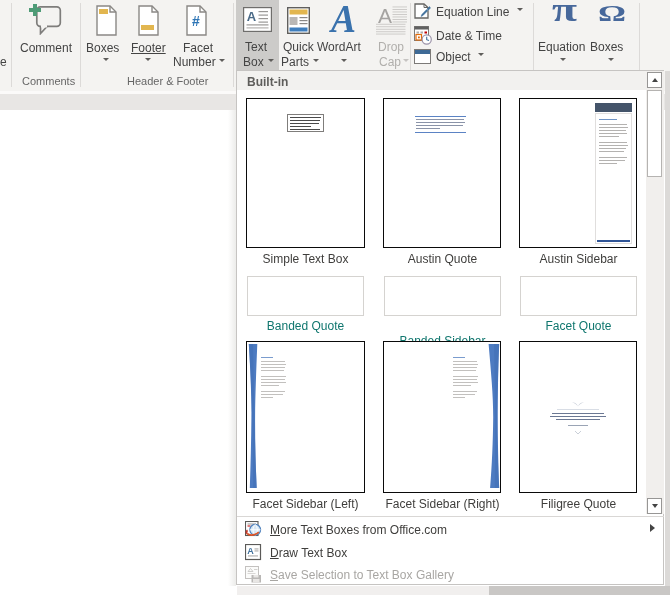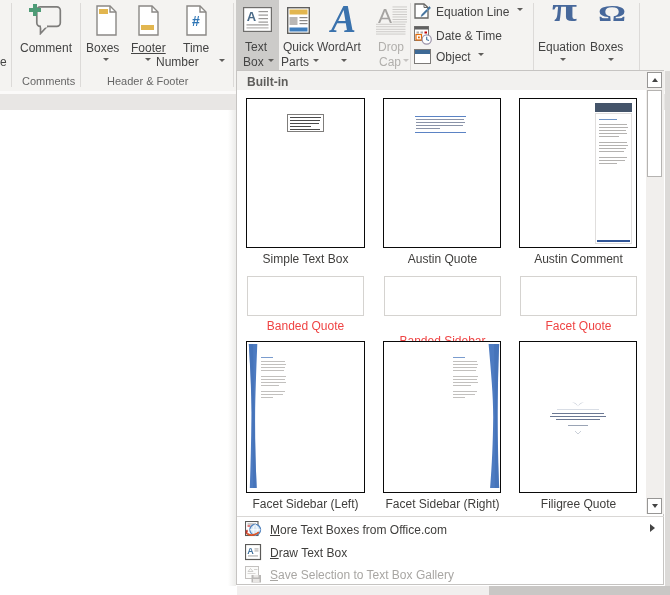--- a/index.html
+++ b/index.html
@@ -4,21 +4,21 @@
 <style>
   html,body{margin:0;padding:0;}
   body{width:670px;height:595px;overflow:hidden;font-family:"Liberation Sans",sans-serif;position:relative;background:#fff;}
   .abs{position:absolute;}
   .lbl{position:absolute;color:#444;font-size:12px;white-space:nowrap;}
   .glbl{position:absolute;color:#666;font-size:11px;white-space:nowrap;}
   .caret{position:absolute;width:0;height:0;border-left:3px solid transparent;border-right:3px solid transparent;border-top:3.5px solid #5e5d5b;}
   .vsep{position:absolute;width:1px;background:#dcdad8;top:3px;height:84px;}
   .thumb{position:absolute;background:#fff;border:1.5px solid #0a0a0a;box-sizing:border-box;}
   .tlbl{position:absolute;color:#3f3e3c;font-size:12px;text-align:center;width:119px;}
-  .gray{color:#ef4444;}
+  .gray{color:#0f766e;}
   .line{position:absolute;height:1px;}
   .mtext{position:absolute;color:#3f3e3c;font-size:12px;white-space:nowrap;}
   u{text-decoration:underline;}
 </style>
 </head>
 <body>
 
 <div class="abs" id="ribbon" style="left:0;top:0;width:670px;height:91px;background:#f4f3f1;">
   <div class="vsep" style="left:11px;"></div>
   <div class="vsep" style="left:80px;"></div>
@@ -52,24 +52,24 @@
     <rect x="3" y="20" width="13" height="5" fill="#e2b64f"></rect>
   </svg>
   <div class="lbl" style="left:131px;top:41px;text-decoration:underline;">Footer</div>
   <div class="caret" style="left:145px;top:58px;"></div>
 
   <svg class="abs" style="left:186px;top:5px;" width="21" height="31" viewBox="0 0 21 31">
     <path d="M1 1 L14 1 L20 7 L20 30 L1 30 Z" fill="#fff" stroke="#8a8885" stroke-width="1.4"></path>
     <path d="M14 1 L14 7 L20 7" fill="none" stroke="#8a8885" stroke-width="1.4"></path>
     <text x="10" y="21" font-size="14" font-weight="bold" fill="#2e75b5" text-anchor="middle" font-family="Liberation Sans">#</text>
   </svg>
-  <div class="lbl" style="left:183px;top:41px;">Time</div>
-  <div class="lbl" style="left:156px;top:55px;">Number</div>
+  <div class="lbl" style="left:183px;top:41px;">Facet</div>
+  <div class="lbl" style="left:173px;top:55px;">Number</div>
   <div class="caret" style="left:219px;top:59px;"></div>
-  <div class="glbl" style="left:107px;top:75px;">Header &amp; Footer</div>
+  <div class="glbl" style="left:127px;top:75px;">Header &amp; Footer</div>
 
   <div class="abs" style="left:236px;top:0;width:43px;height:70px;background:#cccbc9;"></div>
   <svg class="abs" style="left:243px;top:7px;" width="29" height="25" viewBox="0 0 29 25">
     <rect x="0.6" y="0.6" width="27.8" height="23.8" fill="#fff" stroke="#6f6e6c" stroke-width="1.2"></rect>
     <text x="8.5" y="14" font-size="13" font-weight="bold" fill="#4a6a87" text-anchor="middle" font-family="Liberation Sans">A</text>
     <rect x="15.5" y="4" width="9.5" height="1.2" fill="#9b9997"></rect>
     <rect x="15.5" y="7.5" width="9.5" height="1.2" fill="#9b9997"></rect>
     <rect x="15.5" y="11" width="9.5" height="1.2" fill="#9b9997"></rect>
     <rect x="15.5" y="14.5" width="9.5" height="1.2" fill="#9b9997"></rect>
     <rect x="3.5" y="17.3" width="22" height="1.2" fill="#9b9997"></rect>
@@ -175,21 +175,21 @@
 </div>
 
 <div class="abs" style="left:237px;top:71px;width:426px;height:19px;background:#f2f1ef;"></div>
 <div class="abs" style="left:247px;top:75px;font-size:12px;font-weight:bold;color:#5e5d5b;">Built-in</div>
 
 <div class="thumb" style="left:246px;top:98px;width:119px;height:150px;"></div>
 <div class="thumb" style="left:383px;top:98px;width:118px;height:150px;"></div>
 <div class="thumb" style="left:519px;top:98px;width:118px;height:150px;"></div>
 <div class="tlbl" style="left:246px;top:252px;">Simple Text Box</div>
 <div class="tlbl" style="left:383px;top:252px;">Austin Quote</div>
-<div class="tlbl" style="left:519px;top:252px;">Austin Comment</div>
+<div class="tlbl" style="left:519px;top:252px;">Austin Sidebar</div>
 
 <div class="abs" style="left:287px;top:114px;width:37px;height:18px;border:1px solid #7f7d7b;box-sizing:border-box;"></div>
 <div class="line" style="left:290px;top:117px;width:31px;background:#4a4a4a;"></div>
 <div class="line" style="left:290px;top:120px;width:30px;background:#4a4a4a;"></div>
 <div class="line" style="left:290px;top:123px;width:29px;background:#4a4a4a;"></div>
 <div class="line" style="left:290px;top:126px;width:21px;background:#4a4a4a;"></div>
 <div class="line" style="left:290px;top:129px;width:30px;background:#4a4a4a;"></div>
 
 <div class="line" style="left:415px;top:116px;width:51px;background:#5b83c4;"></div>
 <div class="line" style="left:416px;top:119px;width:48px;background:#8a93a8;"></div>

